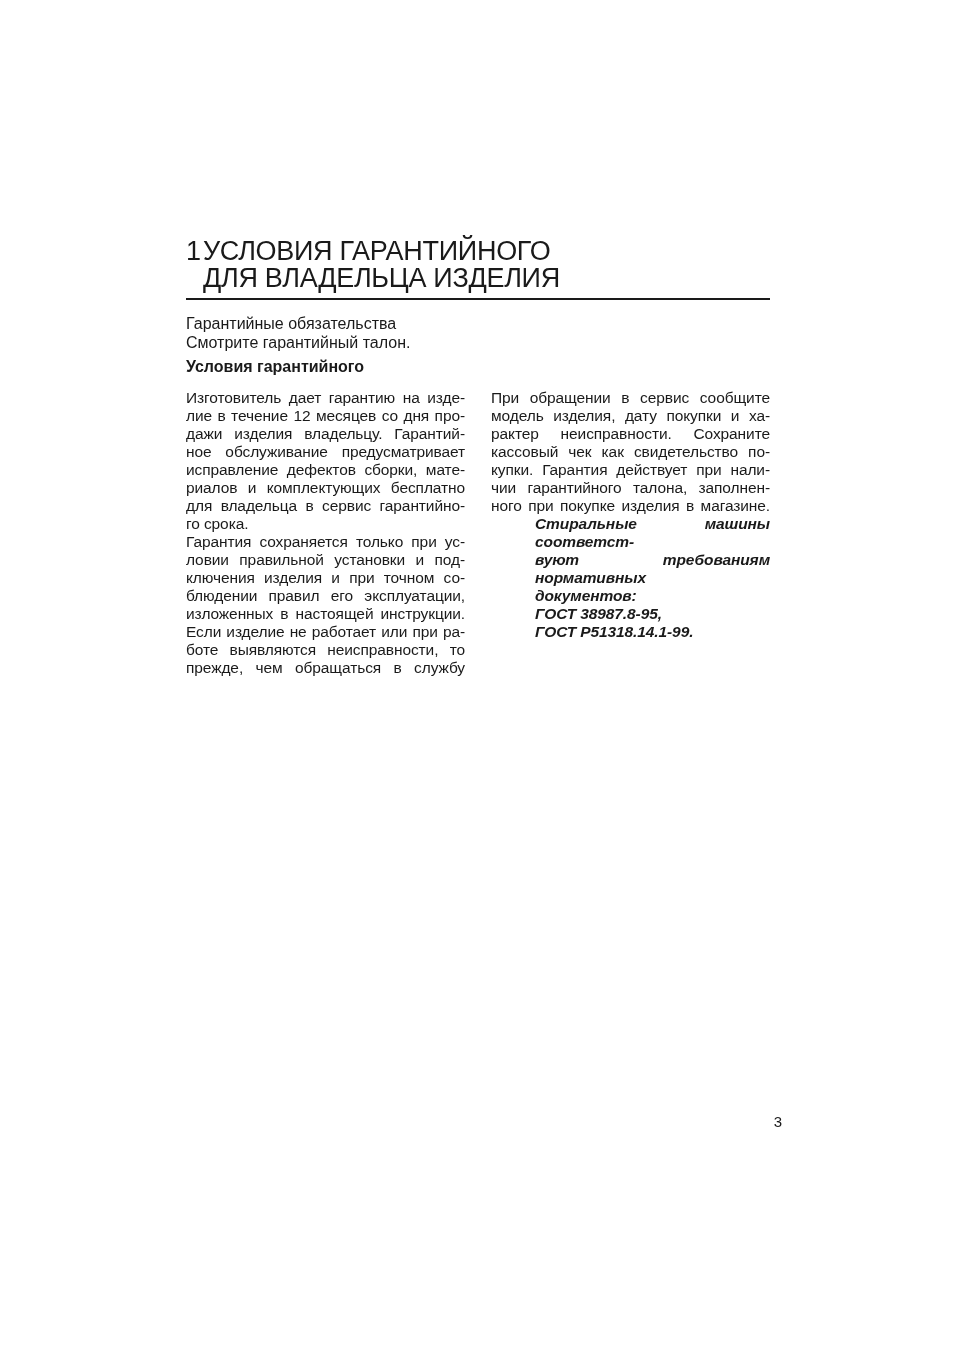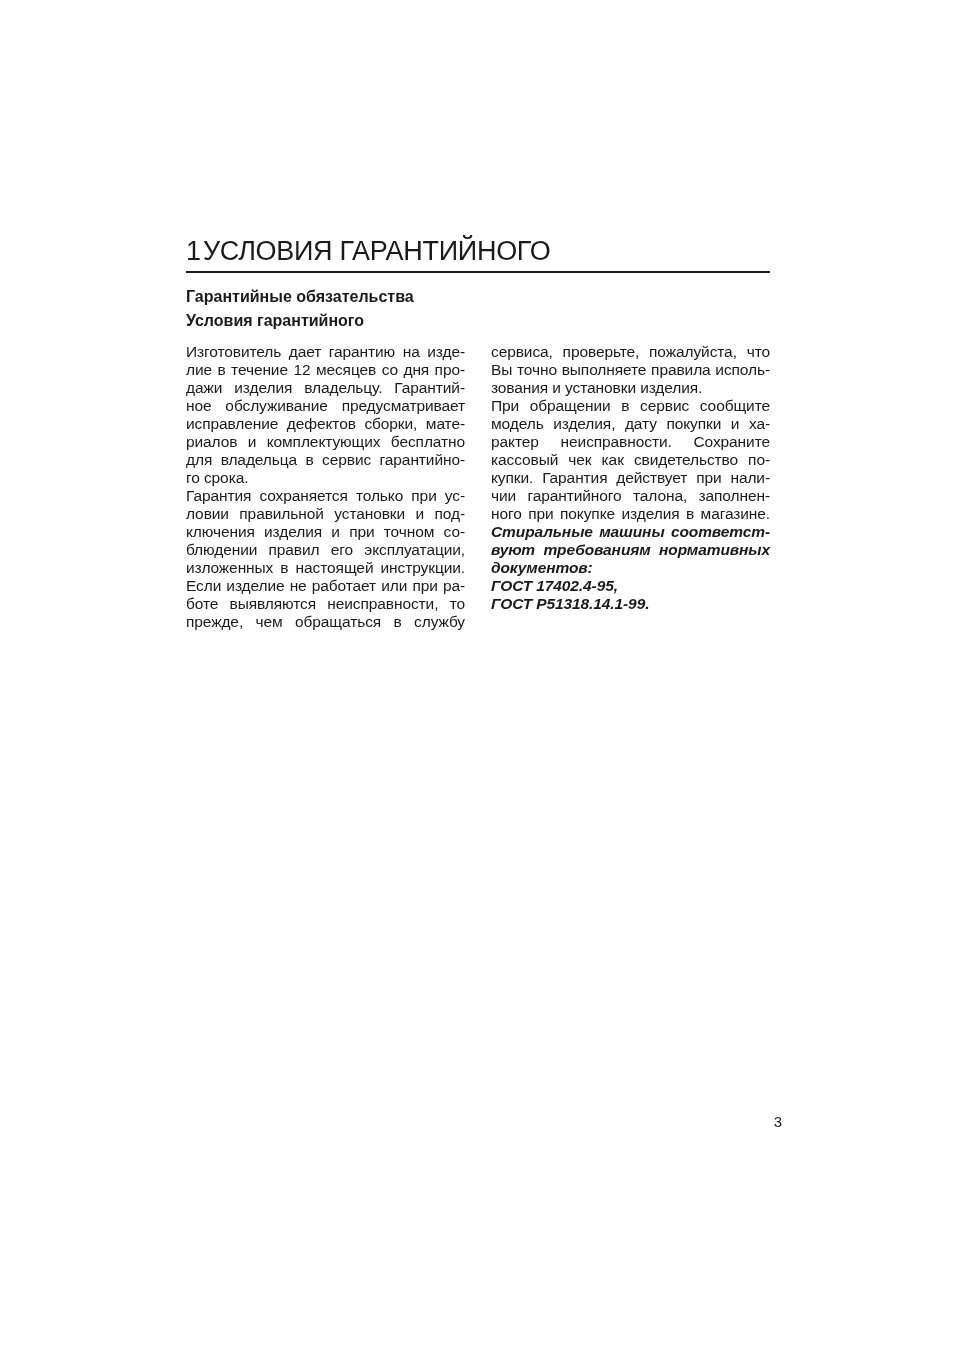--- a/index.html
+++ b/index.html
@@ -34,37 +34,37 @@
   .hline { white-space: nowrap; }
   
   .rule {
     border: none;
     height: 2px;
     background: #1a1a1a;
     margin: 6px 0 0 0;
     width: 584px;
   }
   
-  .subhead1 { margin-top: 14px; font-size: 16px; line-height: 19px; font-weight: bold; }
+  .subhead1 { margin-top: 14px; font-size: 16px; line-height: 19px; font-weight: normal; }
   .subtext  { margin-top: 0px;  font-size: 16px; line-height: 19px; }
   .subhead2 { margin-top: 5px;  font-size: 16px; line-height: 19px; font-weight: bold; }
   
   .columns {
     margin-top: 13px;
     display: flex;
     gap: 26px;
   }
   .col {
     width: 284px;
     font-size: 15.5px;
     line-height: 18px;
     letter-spacing: -0.1px;
   }
   .para { margin: 0; }
-  .para.bold-italic { font-weight: bold; font-style: italic; }
+  .para.bold-italic { font-weight: bold; font-style: italic; margin-left: 44px; }
   .line {
     text-align: justify;
     text-align-last: justify;
   }
   .line.lastline {
     text-align: left;
     text-align-last: left;
   }
   
   .page-number {
@@ -79,27 +79,29 @@
 </style>
 </head>
 <body>
 
 <div class="content">
 
   <h1 class="heading">
     <span class="h-num">1</span>
     <span class="h-lines">
         <div class="hline">УСЛОВИЯ ГАРАНТИЙНОГО</div>
+        <div class="hline">ДЛЯ ВЛАДЕЛЬЦА ИЗДЕЛИЯ</div>
       </span>
   </h1>
 
   <hr class="rule">
 
   <div class="subhead1">Гарантийные обязательства</div>
 
+  <div class="subtext">Смотрите гарантийный талон.</div>
 
   <div class="subhead2">
       <div class="hline">Условия гарантийного</div>
     </div>
 
   <div class="columns">
     <div class="col">
         <div class="para">
           <div class="line">Изготовитель дает гарантию на изде-</div>
           <div class="line">лие в течение 12 месяцев со дня про-</div>
@@ -116,40 +118,35 @@
           <div class="line">ключения изделия и при точном со-</div>
           <div class="line">блюдении правил его эксплуатации,</div>
           <div class="line">изложенных в настоящей инструкции.</div>
           <div class="line">Если изделие не работает или при ра-</div>
           <div class="line">боте выявляются неисправности, то</div>
           <div class="line">прежде, чем обращаться в службу</div>
         </div>
       </div>
     <div class="col">
         <div class="para">
-          <div class="line">сервиса, проверьте, пожалуйста, что</div>
-          <div class="line">Вы точно выполняете правила исполь-</div>
-          <div class="line lastline">зования и установки изделия.</div>
-        </div>
-        <div class="para">
           <div class="line">При обращении в сервис сообщите</div>
           <div class="line">модель изделия, дату покупки и ха-</div>
           <div class="line">рактер неисправности. Сохраните</div>
           <div class="line">кассовый чек как свидетельство по-</div>
           <div class="line">купки. Гарантия действует при нали-</div>
           <div class="line">чии гарантийного талона, заполнен-</div>
           <div class="line">ного при покупке изделия в магазине.</div>
         </div>
         <div class="para bold-italic">
           <div class="line">Стиральные машины соответст-</div>
           <div class="line">вуют требованиям нормативных</div>
           <div class="line lastline">документов:</div>
         </div>
         <div class="para bold-italic">
-          <div class="line lastline">ГОСТ 17402.4-95,</div>
+          <div class="line lastline">ГОСТ 38987.8-95,</div>
         </div>
         <div class="para bold-italic">
           <div class="line lastline">ГОСТ Р51318.14.1-99.</div>
         </div>
       </div>
   </div>
 
 </div>
 
 <div class="page-number">3</div>

